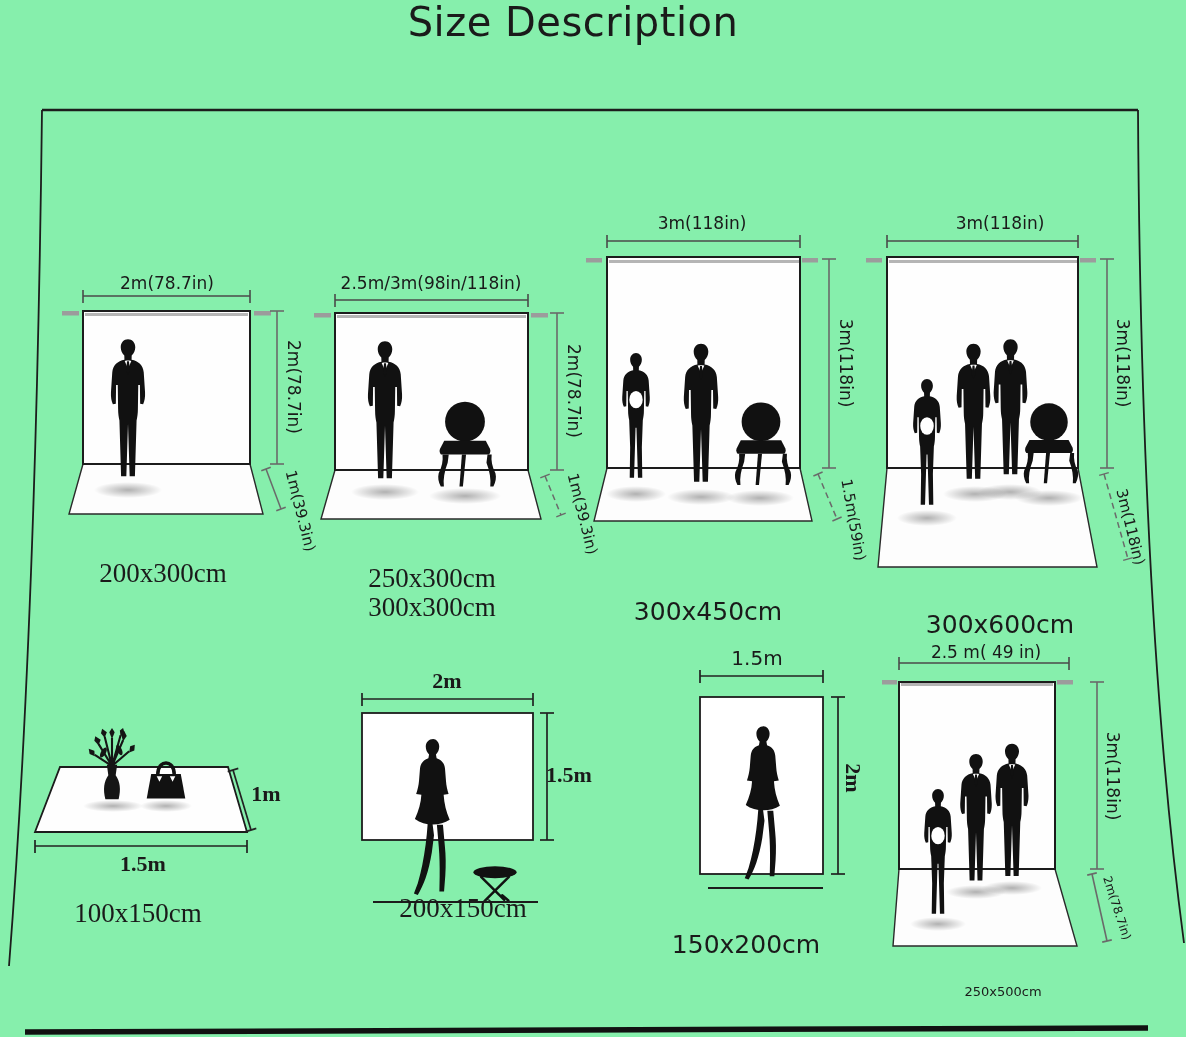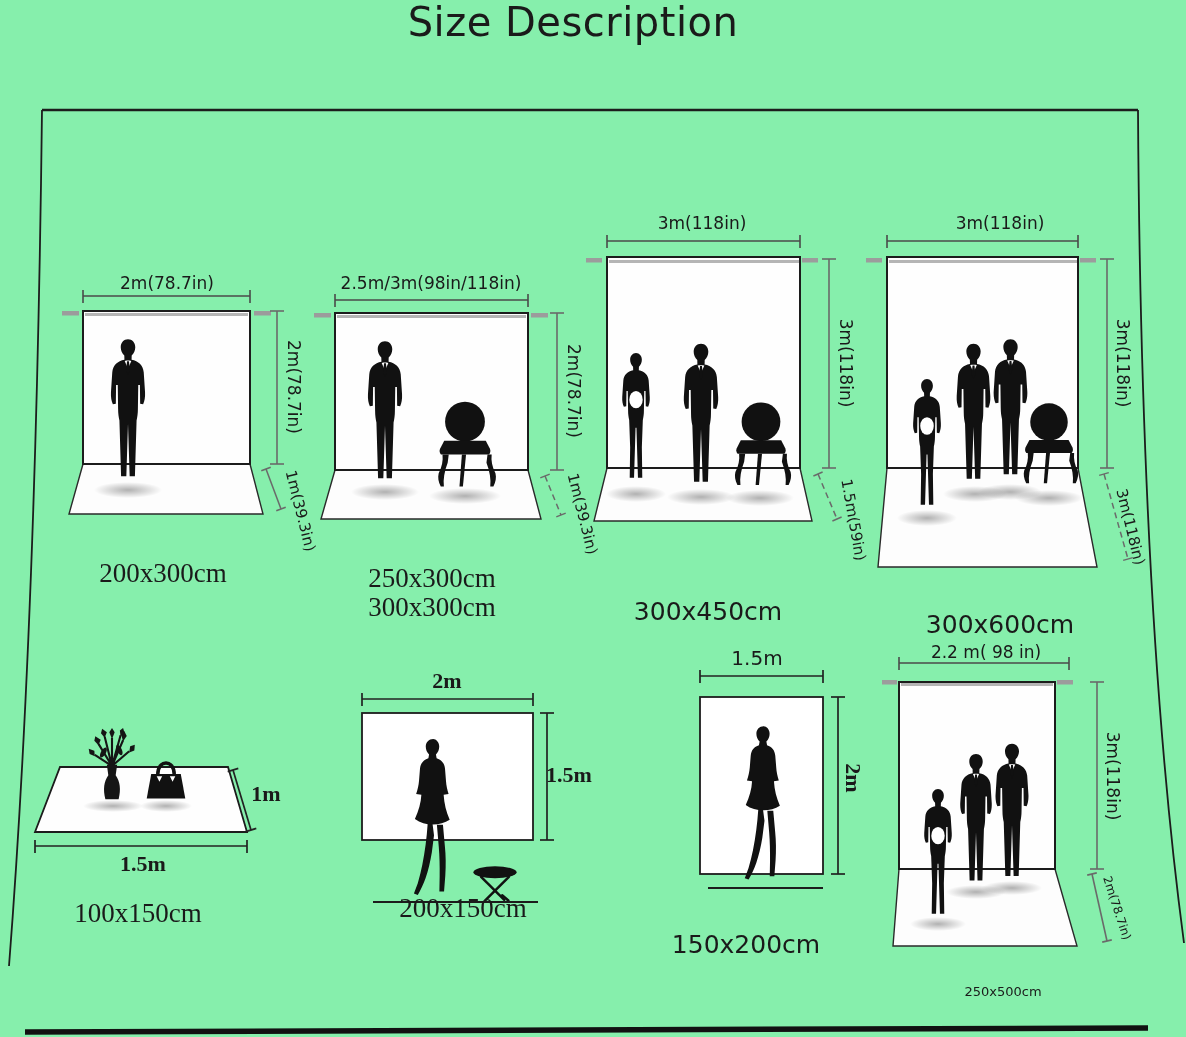--- a/index.html
+++ b/index.html
@@ -313,18 +313,18 @@
 <div class="lbl cap-serif" style="left:138px;top:913px">100x150cm</div>
 
 <div class="lbl m-serif" style="left:447px;top:681px">2m</div>
 <div class="lbl m-serif" style="left:569px;top:775px">1.5m</div>
 <div class="lbl cap-serif" style="left:463px;top:908px">200x150cm</div>
 
 <div class="lbl f-sans20" style="left:757px;top:658px">1.5m</div>
 <div class="lbl m-serif rot90" style="left:853px;top:778px">2m</div>
 <div class="lbl cap-sans" style="left:746px;top:944px">150x200cm</div>
 
-<div class="lbl f-dim" style="left:986px;top:652px">2.2 m( 98 in)</div>
+<div class="lbl f-dim" style="left:986px;top:652px">2.5 m( 49 in)</div>
 <div class="lbl f-dim rot90" style="left:1112px;top:776px">3m(118in)</div>
 <div class="lbl f-dim-xs rot72" style="left:1117px;top:908px">2m(78.7in)</div>
 <div class="lbl cap-sans-sm" style="left:1003px;top:991px">250x500cm</div>
 
 </div>
 
 </body></html>

